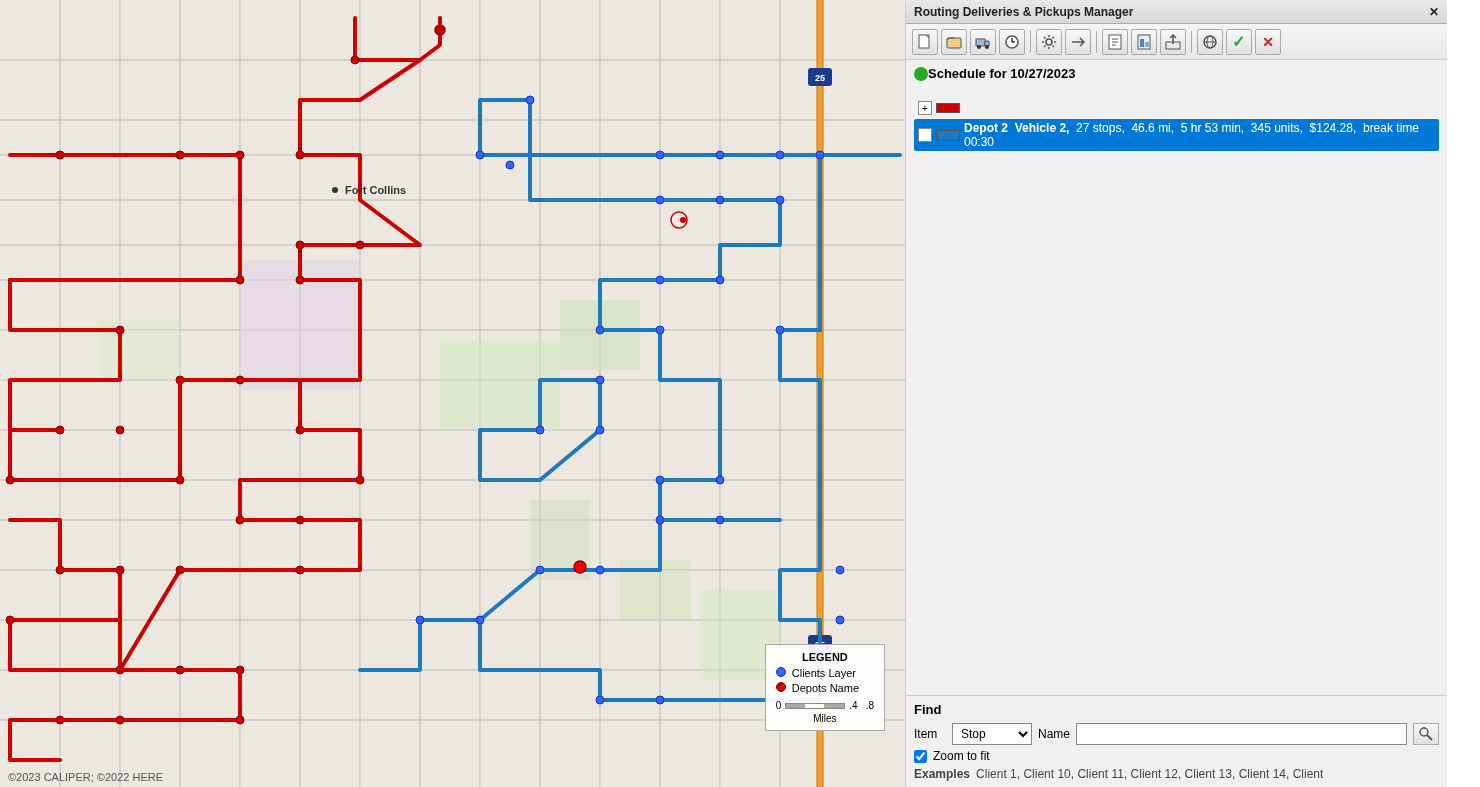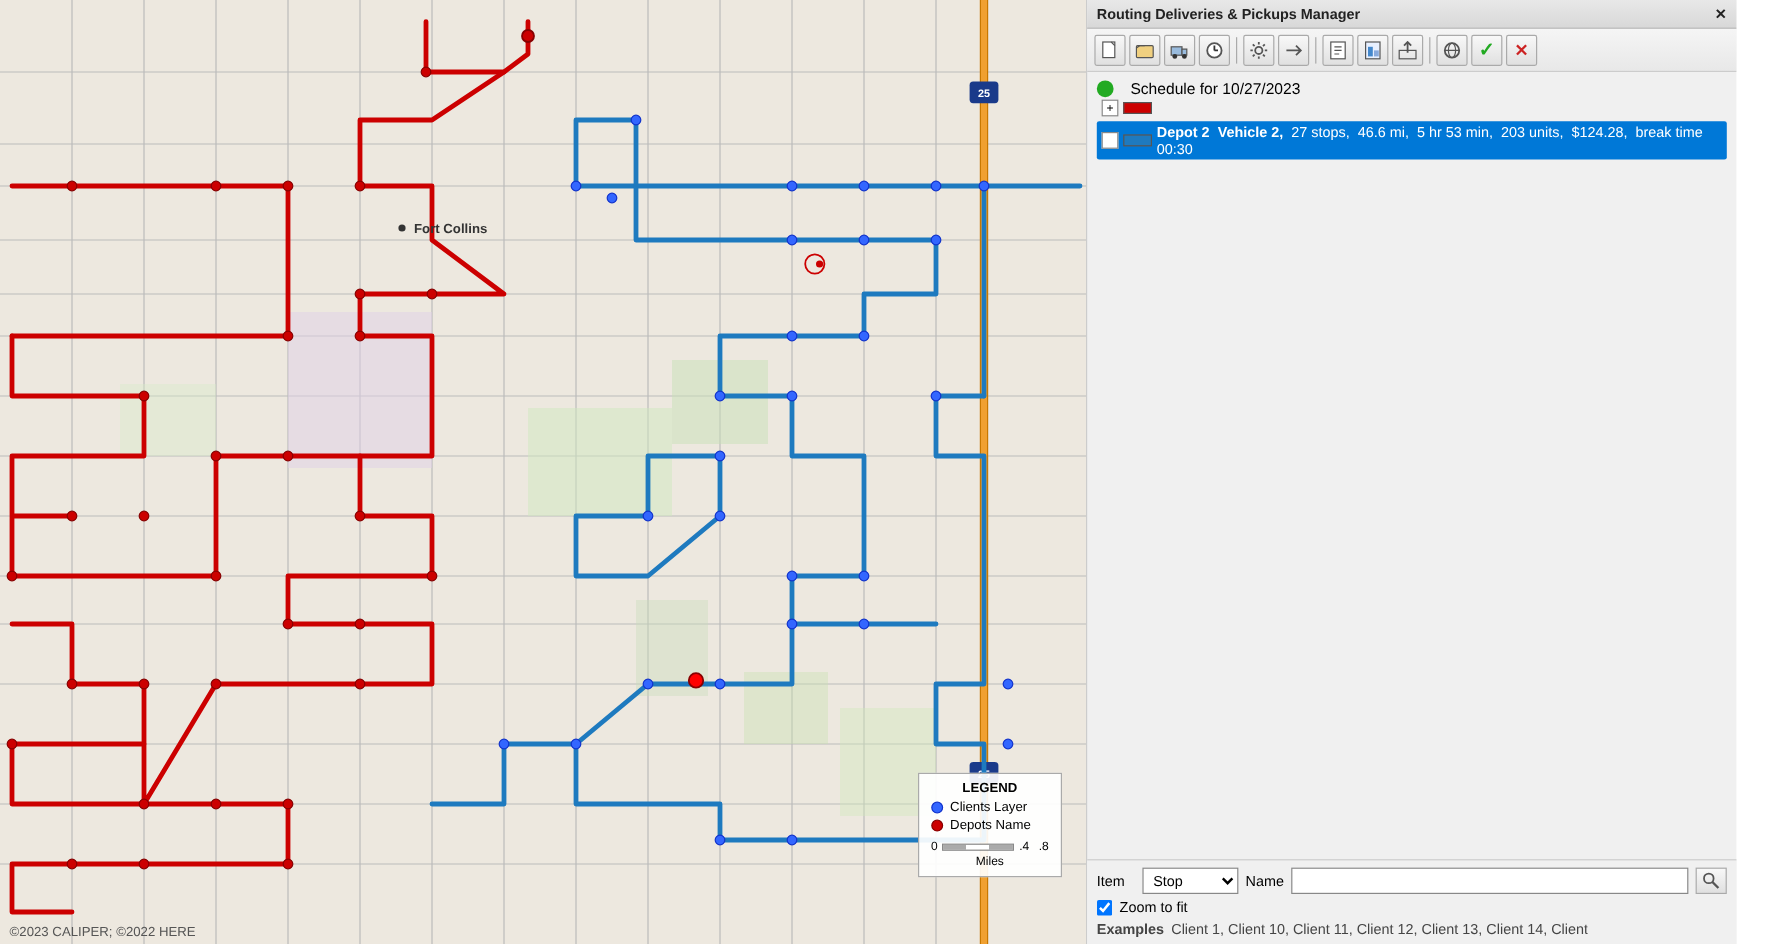--- a/index.html
+++ b/index.html
@@ -62,23 +62,23 @@
 
     
     #schedule-area {
       padding: 6px 8px;
       flex: 1;
       overflow-y: auto;
     }
     #schedule-title {
       display: flex;
       align-items: center;
-      gap: 14px;
-      margin-bottom: 0;
-      font-weight: normal;
+      gap: 0;
+      margin-bottom: 18px;
+      font-weight: bold;
       font-size: 13px;
     }
     .green-dot { width: 14px; height: 14px; background: #22aa22; border-radius: 50%; display: inline-block; flex-shrink: 0; }
 
     
     .route-row {
       display: flex;
       align-items: center;
       gap: 4px;
       padding: 2px 4px;
@@ -155,21 +155,21 @@
     #legend {
       position: absolute;
       bottom: 56px;
       right: 20px;
       background: rgba(255,255,255,0.92);
       border: 1px solid #aaa;
       padding: 6px 10px;
       font-size: 11px;
     }
     #legend-title { font-weight: bold; text-align: center; margin-bottom: 4px; }
-    .legend-row { display: flex; align-items: center; gap: 6px; margin-bottom: 3px; }
+    .legend-row { display: flex; gap: 6px; margin-bottom: 3px; }
     .legend-dot-blue { width: 10px; height: 10px; background: #3366ff; border-radius: 50%; border: 1px solid #1133cc; }
     .legend-dot-red { width: 10px; height: 10px; background: #cc0000; border-radius: 50%; border: 1px solid #880000; }
 
     
     #copyright {
       position: absolute;
       bottom: 4px;
       left: 8px;
       font-size: 11px;
       color: #555;
@@ -623,28 +623,29 @@
 
     <div class="route-row selected">
       <div class="expand-btn">+</div>
       <div class="route-color-bar blue"></div>
       <span class="route-text">
         <b>Depot 2</b>&nbsp;
         <b>Vehicle 2,</b>&nbsp;
         <span>27 stops,</span>&nbsp;
         <span>46.6 mi,</span>&nbsp;
         <span>5 hr 53 min,</span>&nbsp;
-        <span>203 units,</span>&nbsp;
+        <span>345 units,</span>&nbsp;
         <span>$124.28,</span>&nbsp;
         <span>break time 00:30</span>
       </span>
     </div>
   </div>
 
   <div id="find-area">
+    <div id="find-label">Find</div>
     <div id="find-row1">
       <label>Item</label>
       <select id="item-select">
         <option>Stop</option>
         <option>Depot</option>
         <option>Vehicle</option>
       </select>
       <label>Name</label>
       <input id="name-input" type="text" style="">
       <div id="search-btn">

